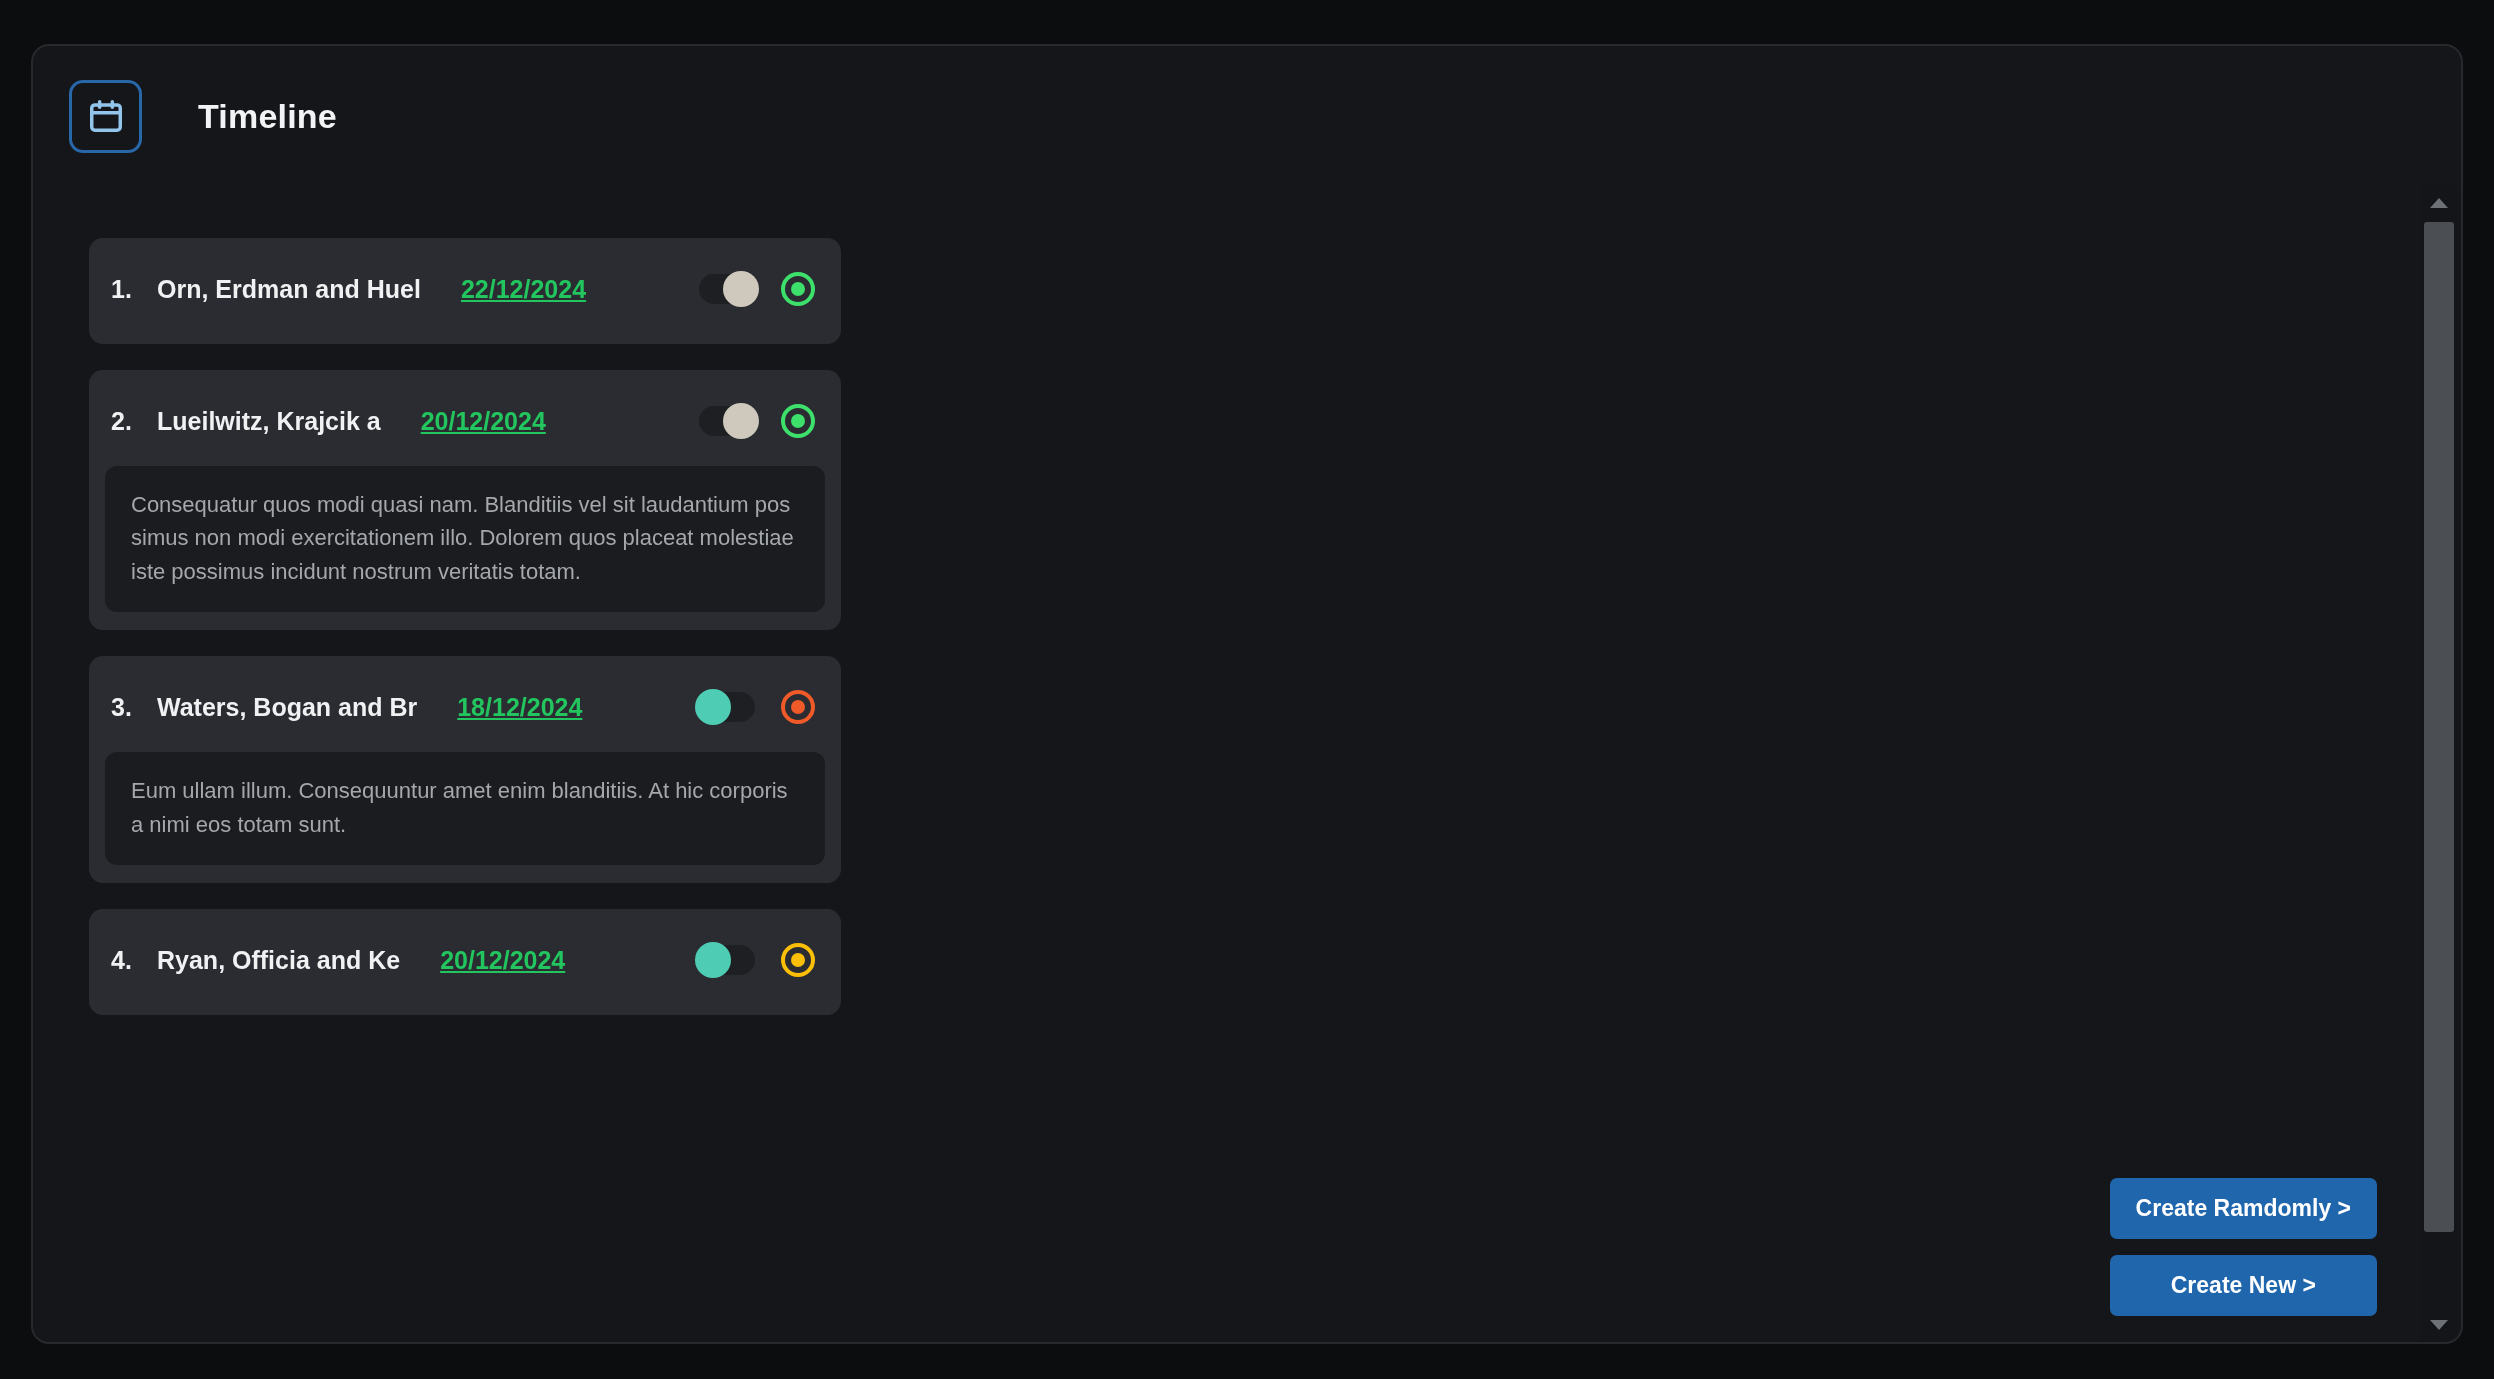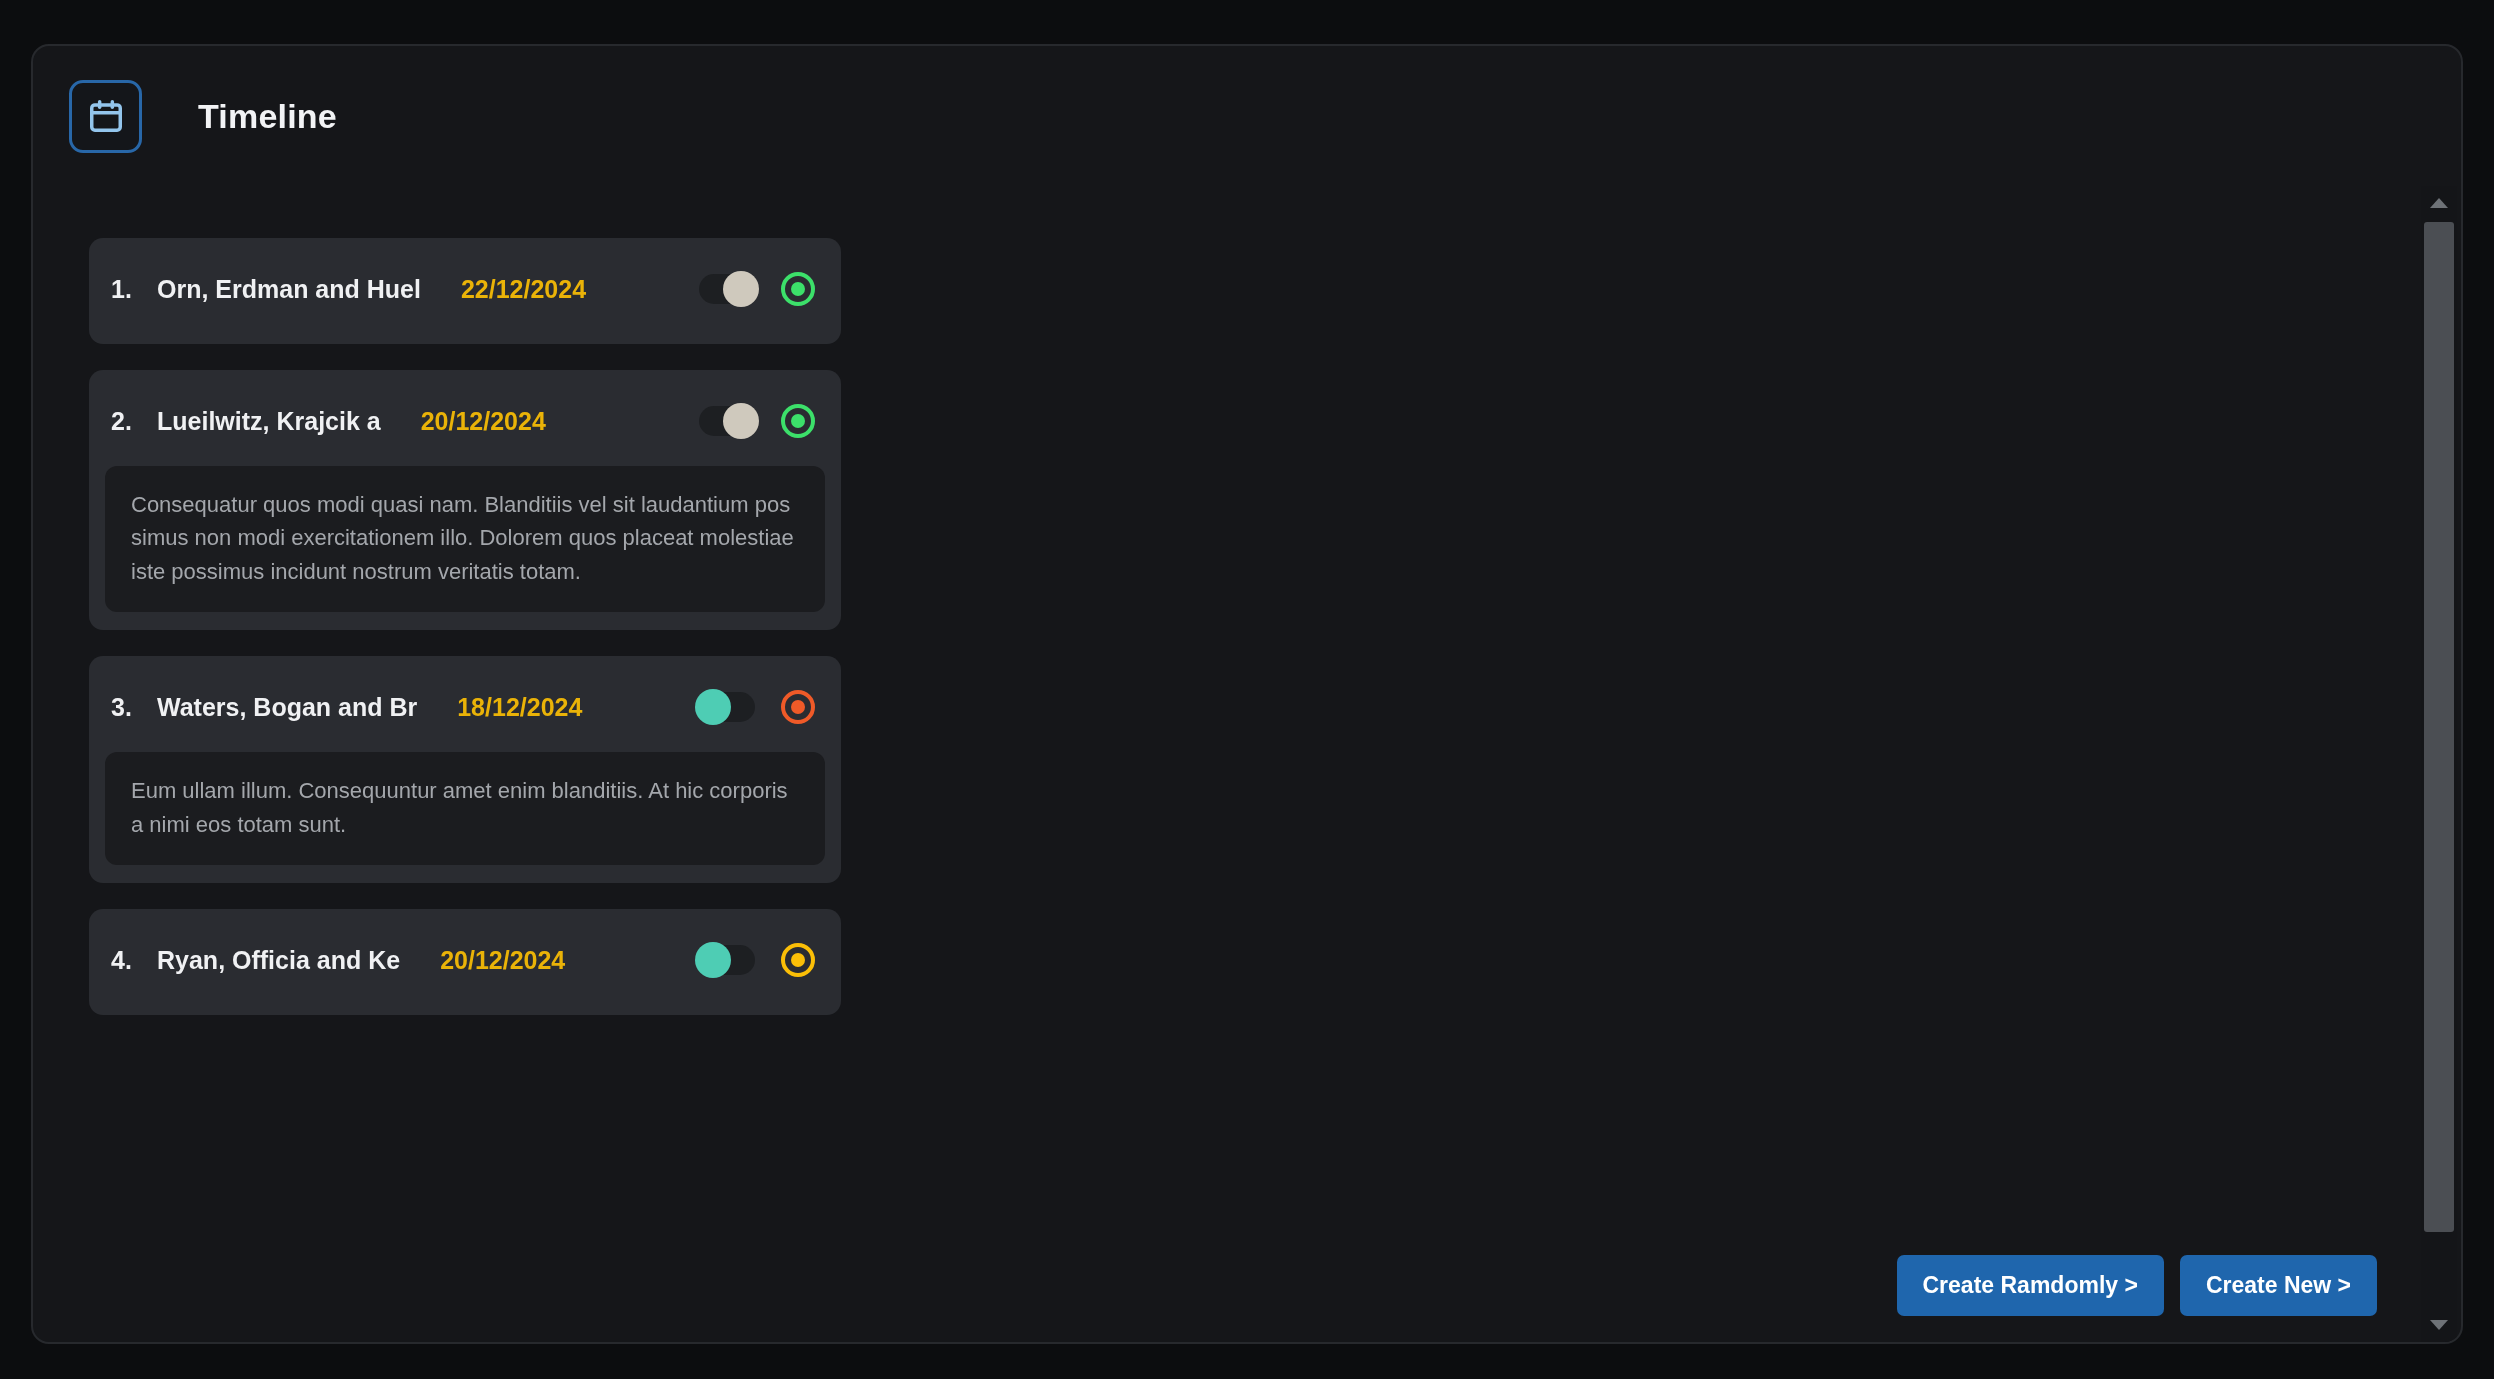--- a/index.html
+++ b/index.html
@@ -94,24 +94,25 @@
     font-size: 25px;
     font-weight: bold;
     color: #f0f1f3;
     white-space: nowrap;
     flex: 0 0 auto;
     text-align: right;
   }
   .tl-date {
     font-size: 25px;
     font-weight: bold;
-    color: #eab308;
+    color: #22c55e;
     white-space: nowrap;
     flex: 0 0 auto;
     margin-left: 40px;
+    text-decoration: underline;
   }
   .tl-controls {
     margin-left: auto;
     display: flex;
     align-items: center;
     gap: 26px;
     flex: 0 0 auto;
   }
   
   .toggle {
@@ -198,20 +199,21 @@
     border-radius: 3px;
   }
   
   .actions {
     position: absolute;
     right: 84px;
     bottom: 26px;
     display: flex;
     gap: 16px;
     z-index: 5;
+    flex-direction: column;
   }
   .btn {
     background: #1f66ad;
     color: #ffffff;
     font-size: 23px;
     font-weight: bold;
     border: none;
     border-radius: 7px;
     padding: 17px 26px;
     cursor: pointer;

